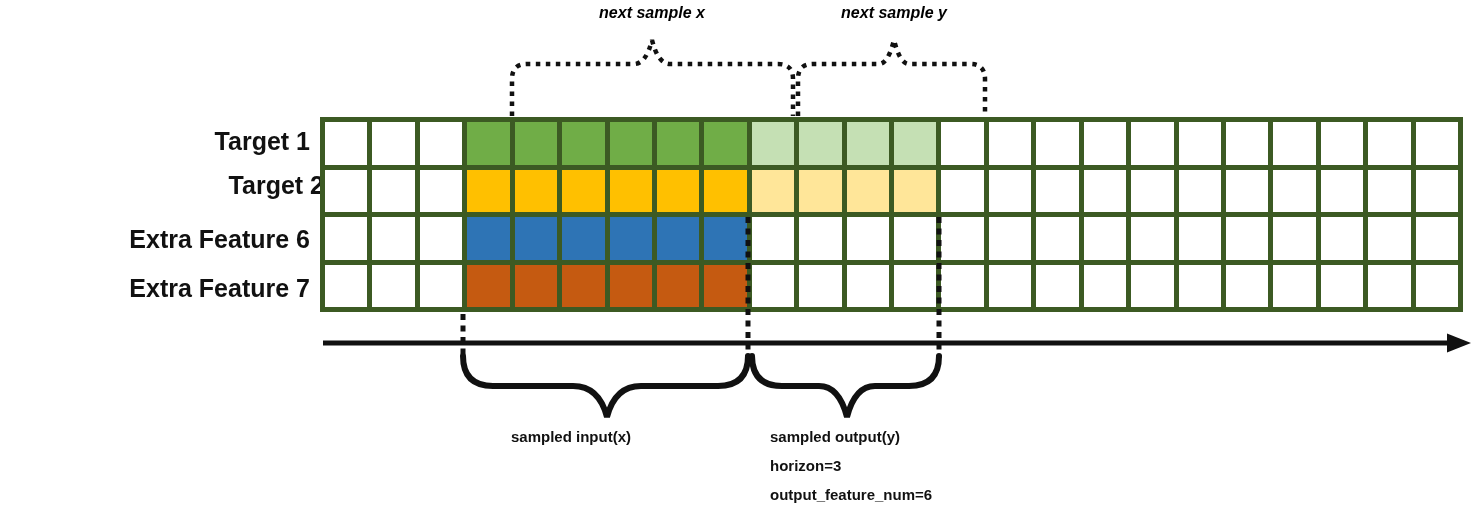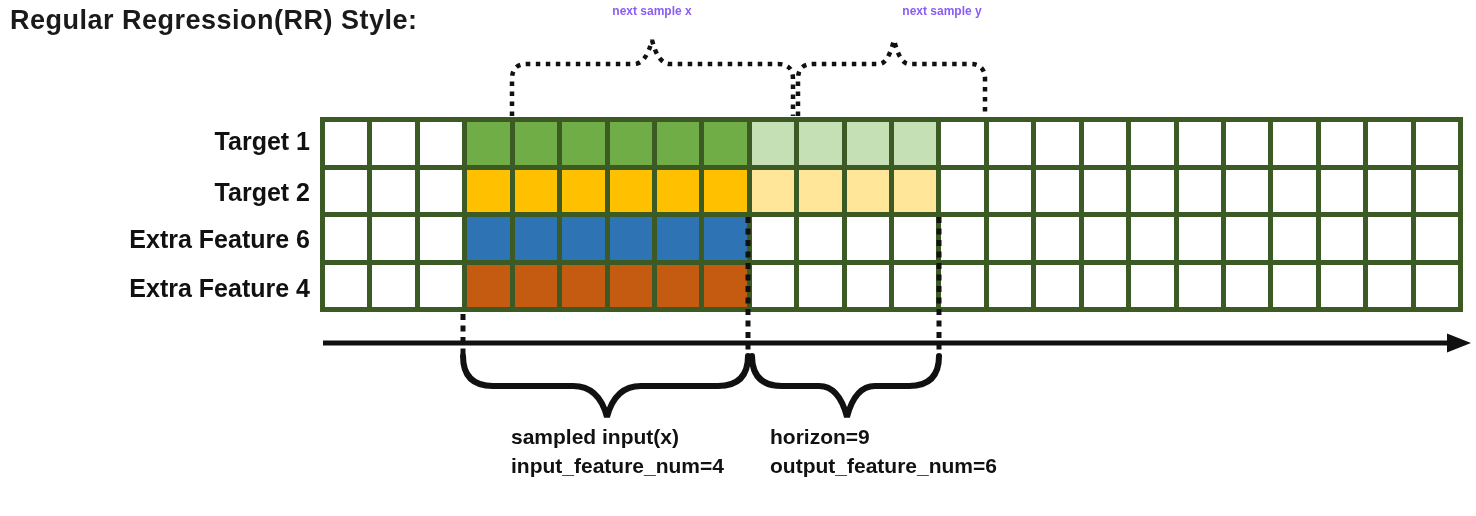--- a/index.html
+++ b/index.html
@@ -55,59 +55,59 @@
     left: 0;
     top: 0;
     width: 1476px;
     height: 516px;
     pointer-events: none;
   }
   .next-sample-label {
     position: absolute;
     top: 4px;
     transform: translateX(-50%);
-    font-size: 12px;
-    font-weight: bold;
-    color: #8b5cf6;
+    font-size: 16px;
+    font-weight: bold;
+    font-style: italic;
+    color: #000000;
     white-space: nowrap;
   }
   .time-label {
     position: absolute;
     left: 0;
     top: 328px;
     width: 308px;
     text-align: right;
     font-size: 27px;
     font-weight: bold;
     color: #111111;
   }
   .sample-note {
     position: absolute;
     top: 422px;
-    font-size: 21px;
+    font-size: 15px;
     font-weight: bold;
     color: #111111;
     line-height: 29px;
     white-space: nowrap;
   }
   .note-input  { left: 511px; }
   .note-output { left: 770px; }
 </style>
 </head>
 <body>
 
 <div class="canvas">
 
-  <div class="title">Regular Regression(RR) Style:</div>
 
   <div class="row-labels">
       <div class="row-label" style="top: 126.4px;">Target 1</div>
-      <div class="row-label" style="top: 177px;">Target 2</div>
+      <div class="row-label" style="top: 170px; padding-left: 14px;">Target 2</div>
       <div class="row-label" style="top: 223.9px;">Extra Feature 6</div>
-      <div class="row-label" style="top: 272.65px;">Extra Feature 4</div>
+      <div class="row-label" style="top: 272.65px;">Extra Feature 7</div>
     </div>
 
   <div class="ts-grid" style="background: rgb(60, 90, 35);">
       <div class="cell" style="background: rgb(255, 255, 255);"></div>
       <div class="cell" style="background: rgb(255, 255, 255);"></div>
       <div class="cell" style="background: rgb(255, 255, 255);"></div>
       <div class="cell" style="background: rgb(112, 173, 71);"></div>
       <div class="cell" style="background: rgb(112, 173, 71);"></div>
       <div class="cell" style="background: rgb(112, 173, 71);"></div>
       <div class="cell" style="background: rgb(112, 173, 71);"></div>
@@ -196,21 +196,21 @@
       <div class="cell" style="background: rgb(255, 255, 255);"></div>
       <div class="cell" style="background: rgb(255, 255, 255);"></div>
       <div class="cell" style="background: rgb(255, 255, 255);"></div>
       <div class="cell" style="background: rgb(255, 255, 255);"></div>
       <div class="cell" style="background: rgb(255, 255, 255);"></div>
       <div class="cell" style="background: rgb(255, 255, 255);"></div>
       <div class="cell" style="background: rgb(255, 255, 255);"></div>
     </div>
 
   <div class="next-sample-label" style="left:652px;">next sample x</div>
-  <div class="next-sample-label" style="left:942px;">next sample y</div>
+  <div class="next-sample-label" style="left:894px;">next sample y</div>
 
 
   <svg class="overlay" viewBox="0 0 1476 516" xmlns="http://www.w3.org/2000/svg">
 
     <path d="M 512,116 L 512,79 Q 512,64 527,64 L 634,64 Q 646,64 652,40 Q 658,64 670,64 L 778,64 Q 793,64 793,79 L 793,116" fill="none" stroke="#111111" stroke-width="4.5" stroke-dasharray="4.5 5.5"></path>
 
     <path d="M 798,116 L 798,79 Q 798,64 813,64 L 879,64 Q 888,64 894,40 Q 900,64 909,64 L 970,64 Q 985,64 985,79 L 985,116" fill="none" stroke="#111111" stroke-width="4.5" stroke-dasharray="4.5 5.5"></path>
 
     <path d="M 748,217 L 748,358" fill="none" stroke="#111111" stroke-width="5" stroke-dasharray="6 5.5"></path>
     <path d="M 939,217 L 939,358" fill="none" stroke="#111111" stroke-width="5" stroke-dasharray="6 5.5"></path>
@@ -219,20 +219,20 @@
     <line x1="323" y1="343" x2="1447" y2="343" stroke="#111111" stroke-width="5"></line>
     <polygon points="1447,333.5 1447,352.5 1471,343" fill="#111111"></polygon>
 
     <path d="M 463,356 Q 463,386 493,386 L 573,386 Q 599,386 607,417 Q 615,386 641,386 L 718,386 Q 748,386 748,356" fill="none" stroke="#111111" stroke-width="6" stroke-linecap="round"></path>
 
     <path d="M 752,356 Q 752,386 782,386 L 819,386 Q 839,386 847,417 Q 855,386 875,386 L 909,386 Q 939,386 939,356" fill="none" stroke="#111111" stroke-width="6" stroke-linecap="round"></path>
   </svg>
 
   <div class="sample-note note-input">
     <div>sampled input(x)</div>
-    <div>input_feature_num=4</div>
   </div>
   <div class="sample-note note-output">
-    <div>horizon=9</div>
+    <div>sampled output(y)</div>
+    <div>horizon=3</div>
     <div>output_feature_num=6</div>
   </div>
 
 </div>
 
 </body></html>

